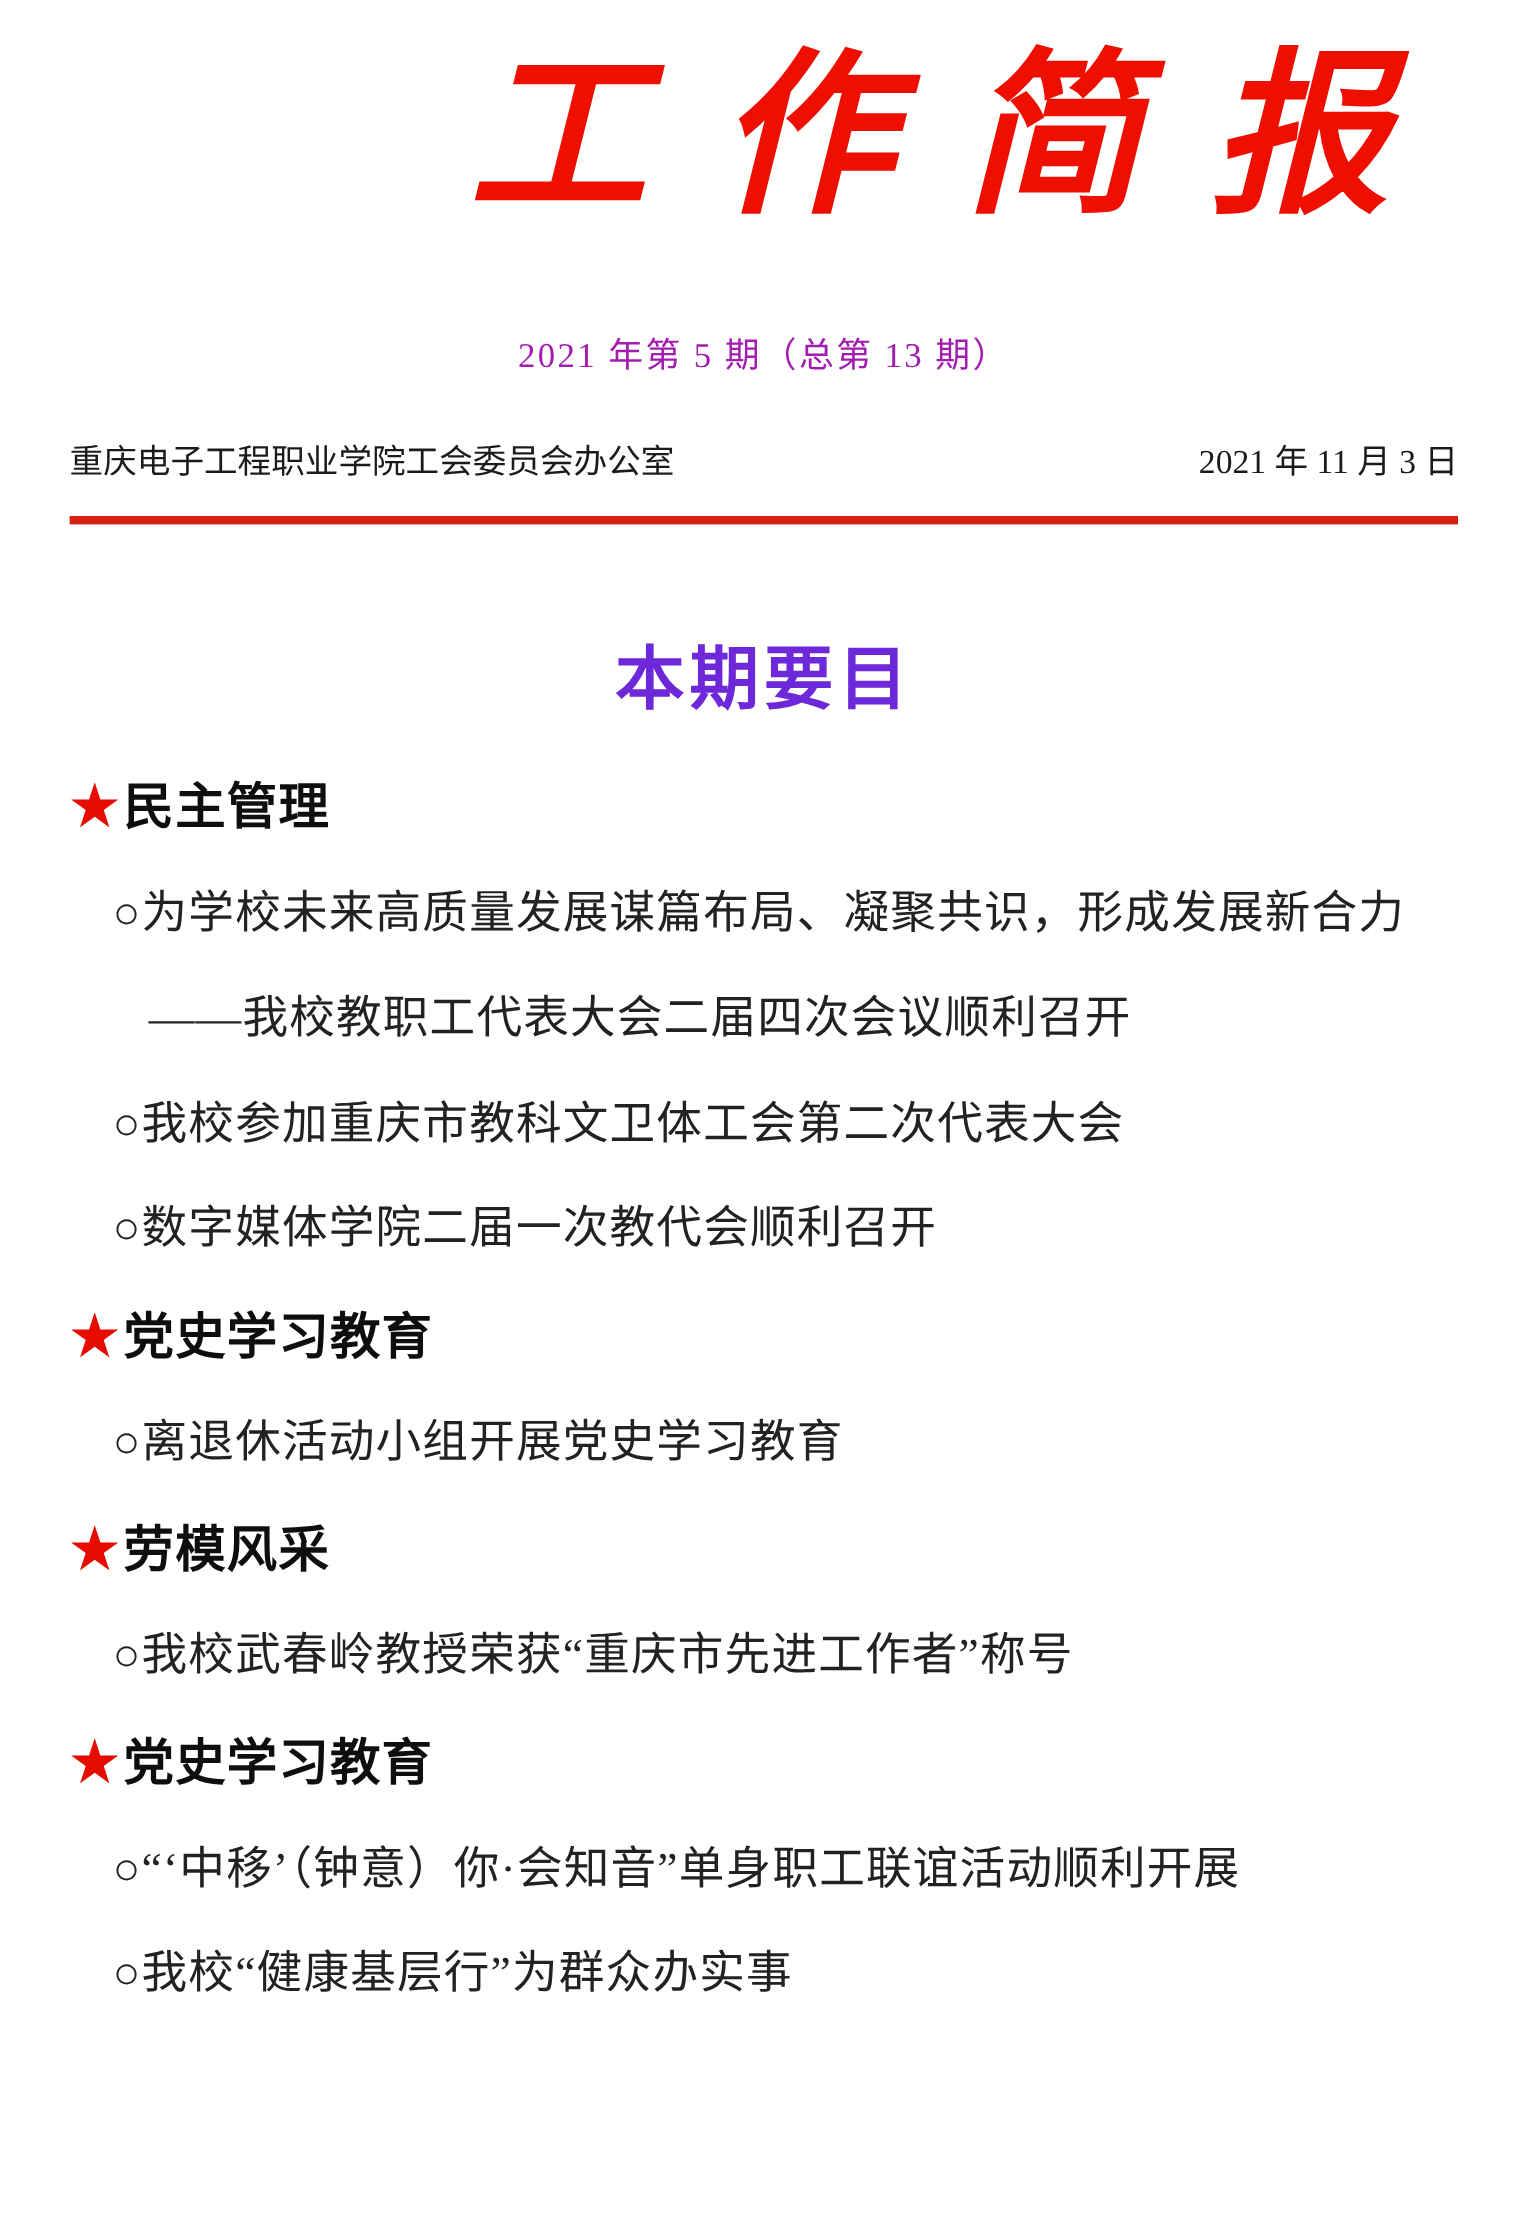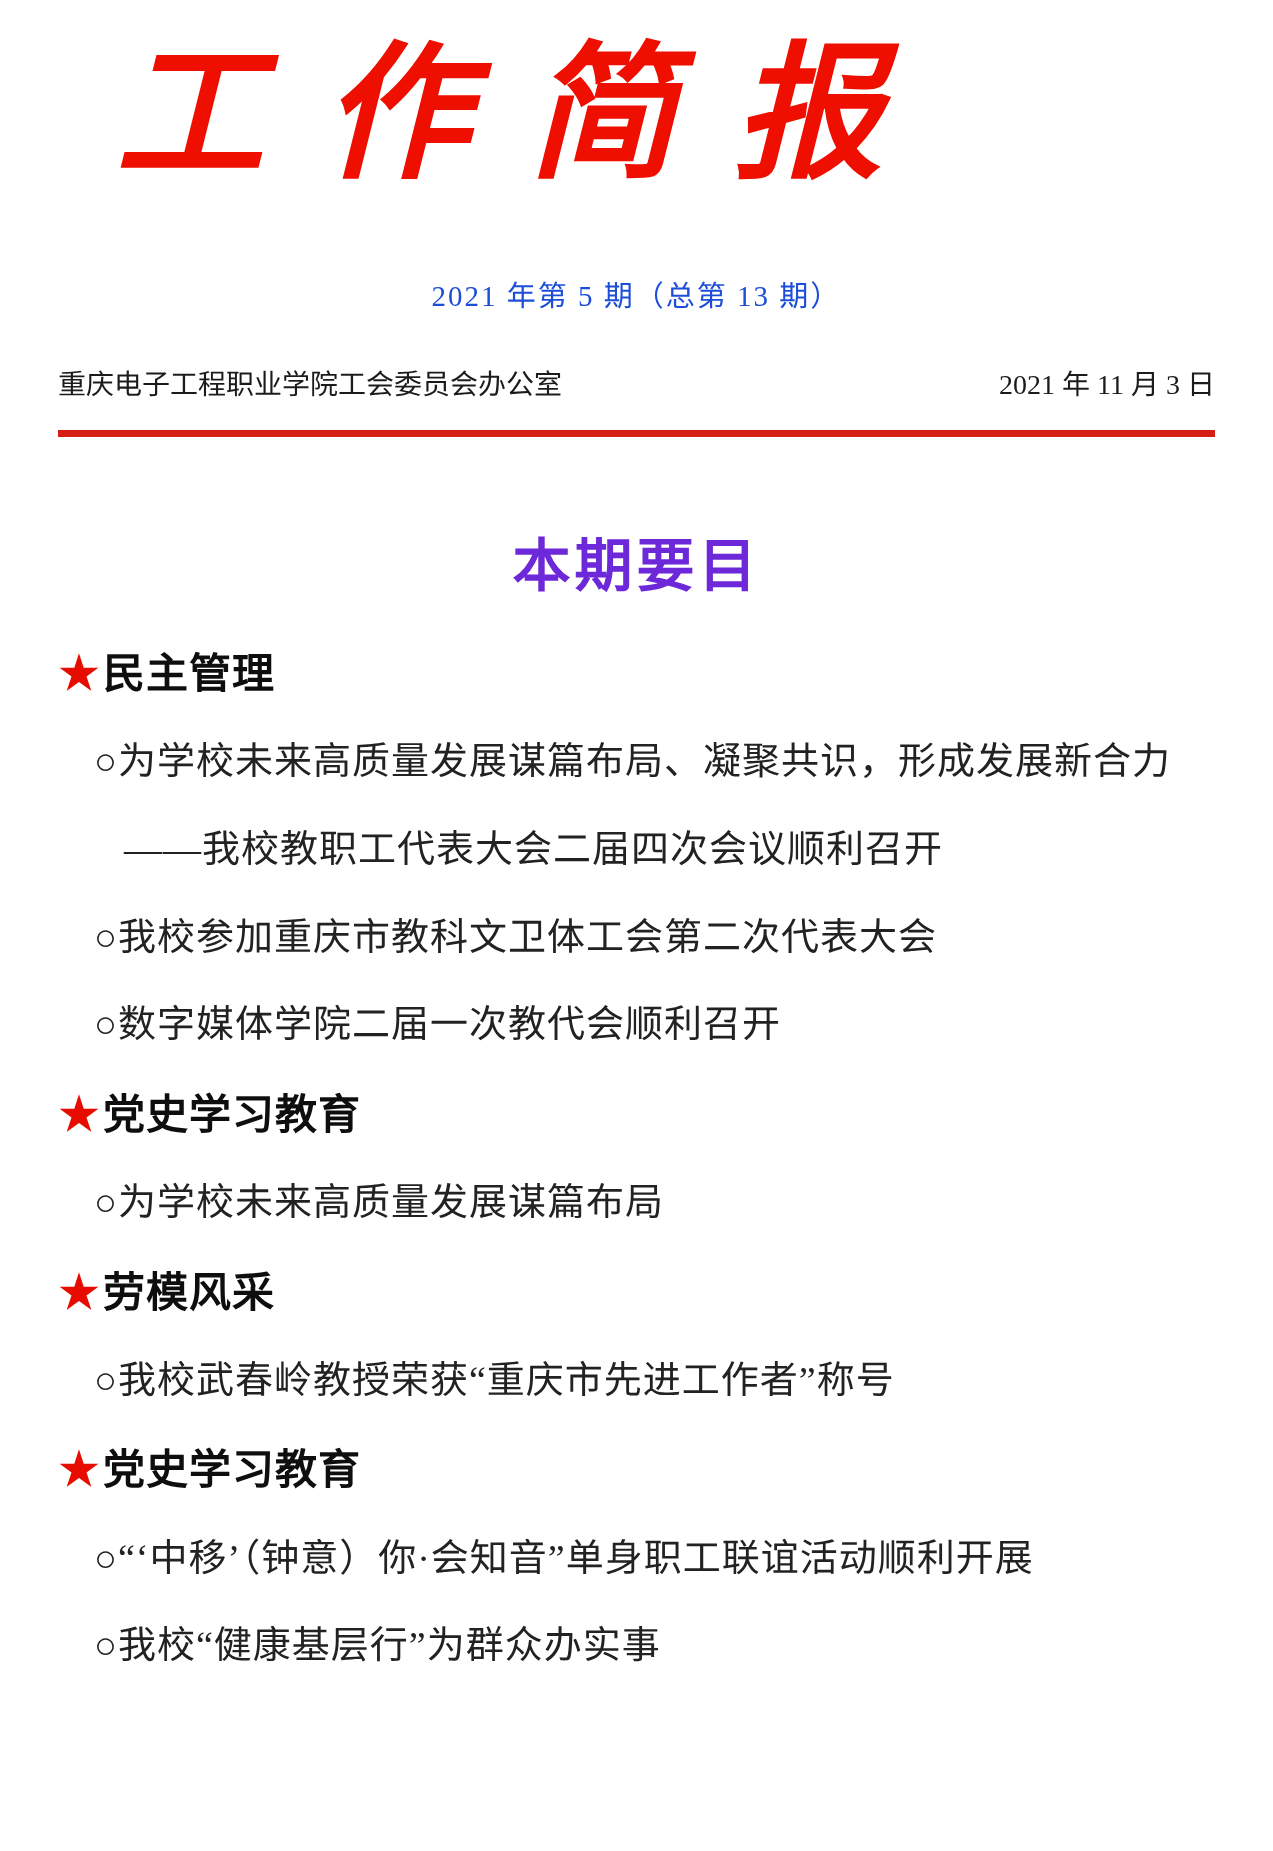--- a/index.html
+++ b/index.html
@@ -14,37 +14,37 @@
     margin: 0 auto;
     background: #ffffff;
     box-sizing: border-box;
     padding: 20px 58px 60px 58px;
     font-family: "Liberation Serif", "DejaVu Serif", serif;
     color: #161616;
   }
   
   .masthead {
     margin: 10px 0 0 0;
-    text-align: left;
+    text-align: right;
     font-family: "Liberation Serif", "DejaVu Serif", serif;
     font-size: 148px;
     line-height: 1.15;
     font-weight: bold;
     font-style: italic;
     color: #ee0f00;
     letter-spacing: 58px;
     text-indent: 58px; 
     white-space: nowrap;
   }
   .issue-line {
     margin-top: 72px;
     text-align: center;
     font-size: 29px;
     letter-spacing: 2px;
-    color: #1d4ed8;
+    color: #a21caf;
   }
   .byline {
     margin-top: 48px;
     display: flex;
     justify-content: space-between;
     align-items: baseline;
     font-size: 28px;
     color: #1b1b1b;
   }
   .red-rule {
@@ -115,21 +115,21 @@
       <span class="star">★</span><span>民主管理</span>
     </div>
     <div class="toc-item">○为学校未来高质量发展谋篇布局、凝聚共识，形成发展新合力</div>
     <div class="toc-item dash-indent">——我校教职工代表大会二届四次会议顺利召开</div>
     <div class="toc-item">○我校参加重庆市教科文卫体工会第二次代表大会</div>
     <div class="toc-item">○数字媒体学院二届一次教代会顺利召开</div>
 
     <div class="sec-heading">
       <span class="star">★</span><span>党史学习教育</span>
     </div>
-    <div class="toc-item">○为学校未来高质量发展谋篇布局</div>
+    <div class="toc-item">○离退休活动小组开展党史学习教育</div>
 
     <div class="sec-heading">
       <span class="star">★</span><span>劳模风采</span>
     </div>
     <div class="toc-item">○我校武春岭教授荣获“重庆市先进工作者”称号</div>
 
     <div class="sec-heading">
       <span class="star">★</span><span>党史学习教育</span>
     </div>
     <div class="toc-item">○“‘中移’（钟意）你·会知音”单身职工联谊活动顺利开展</div>

